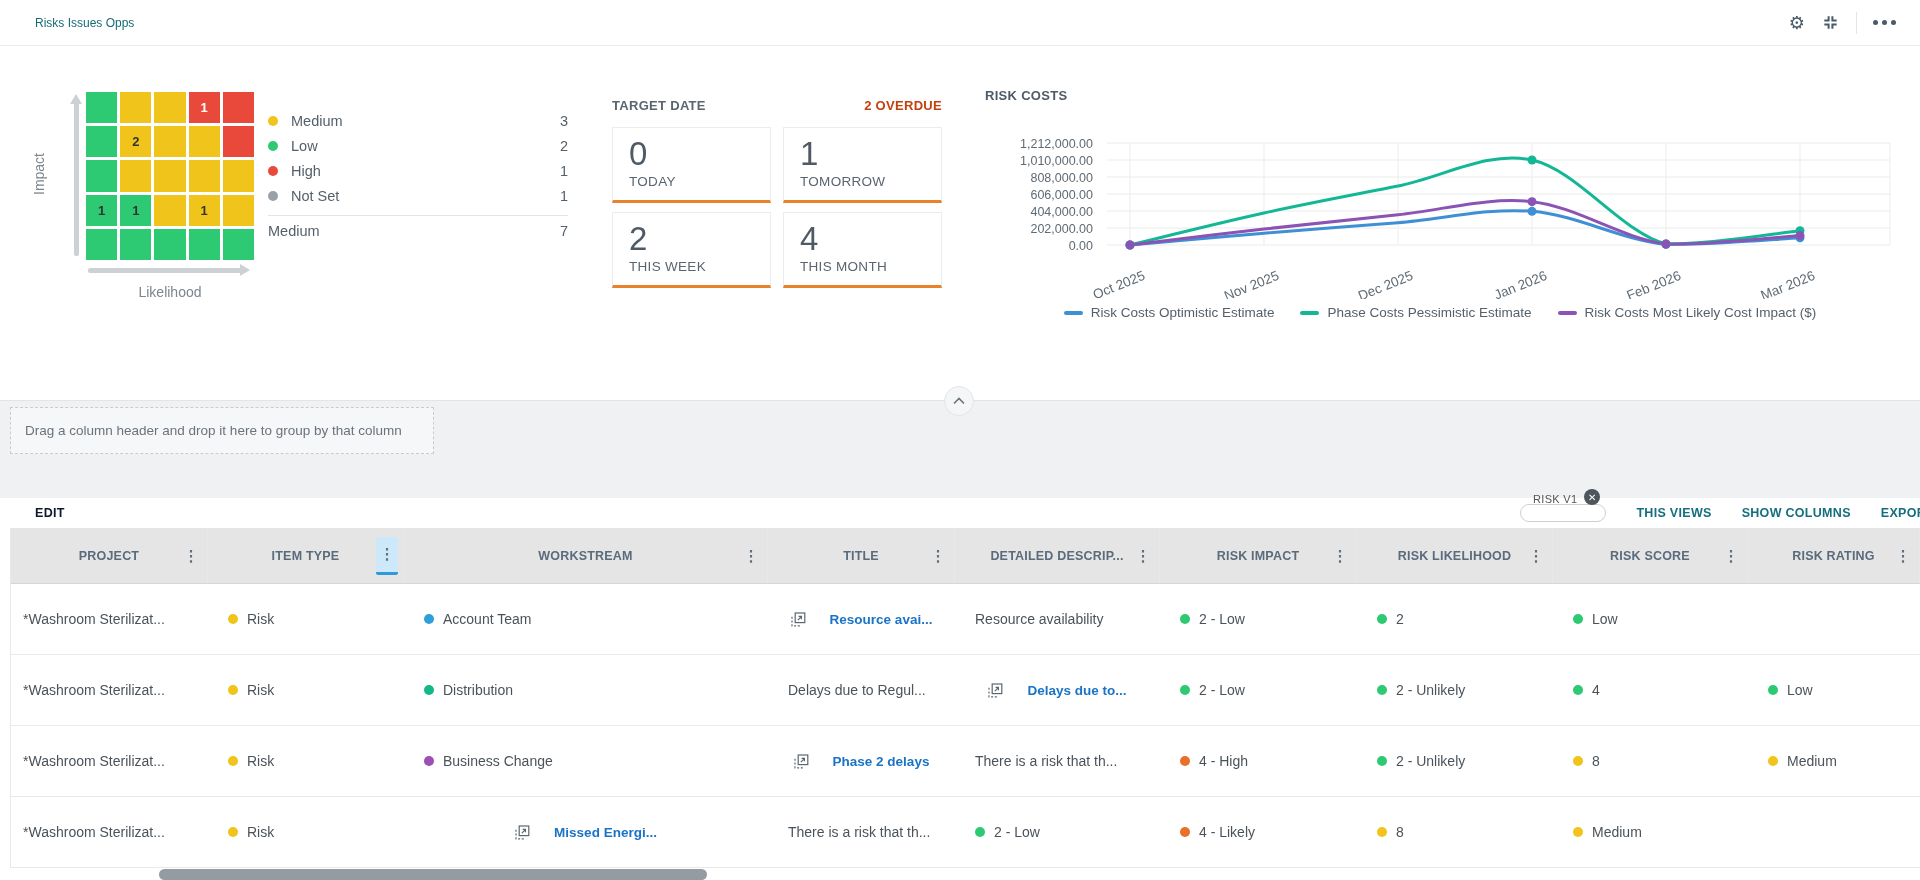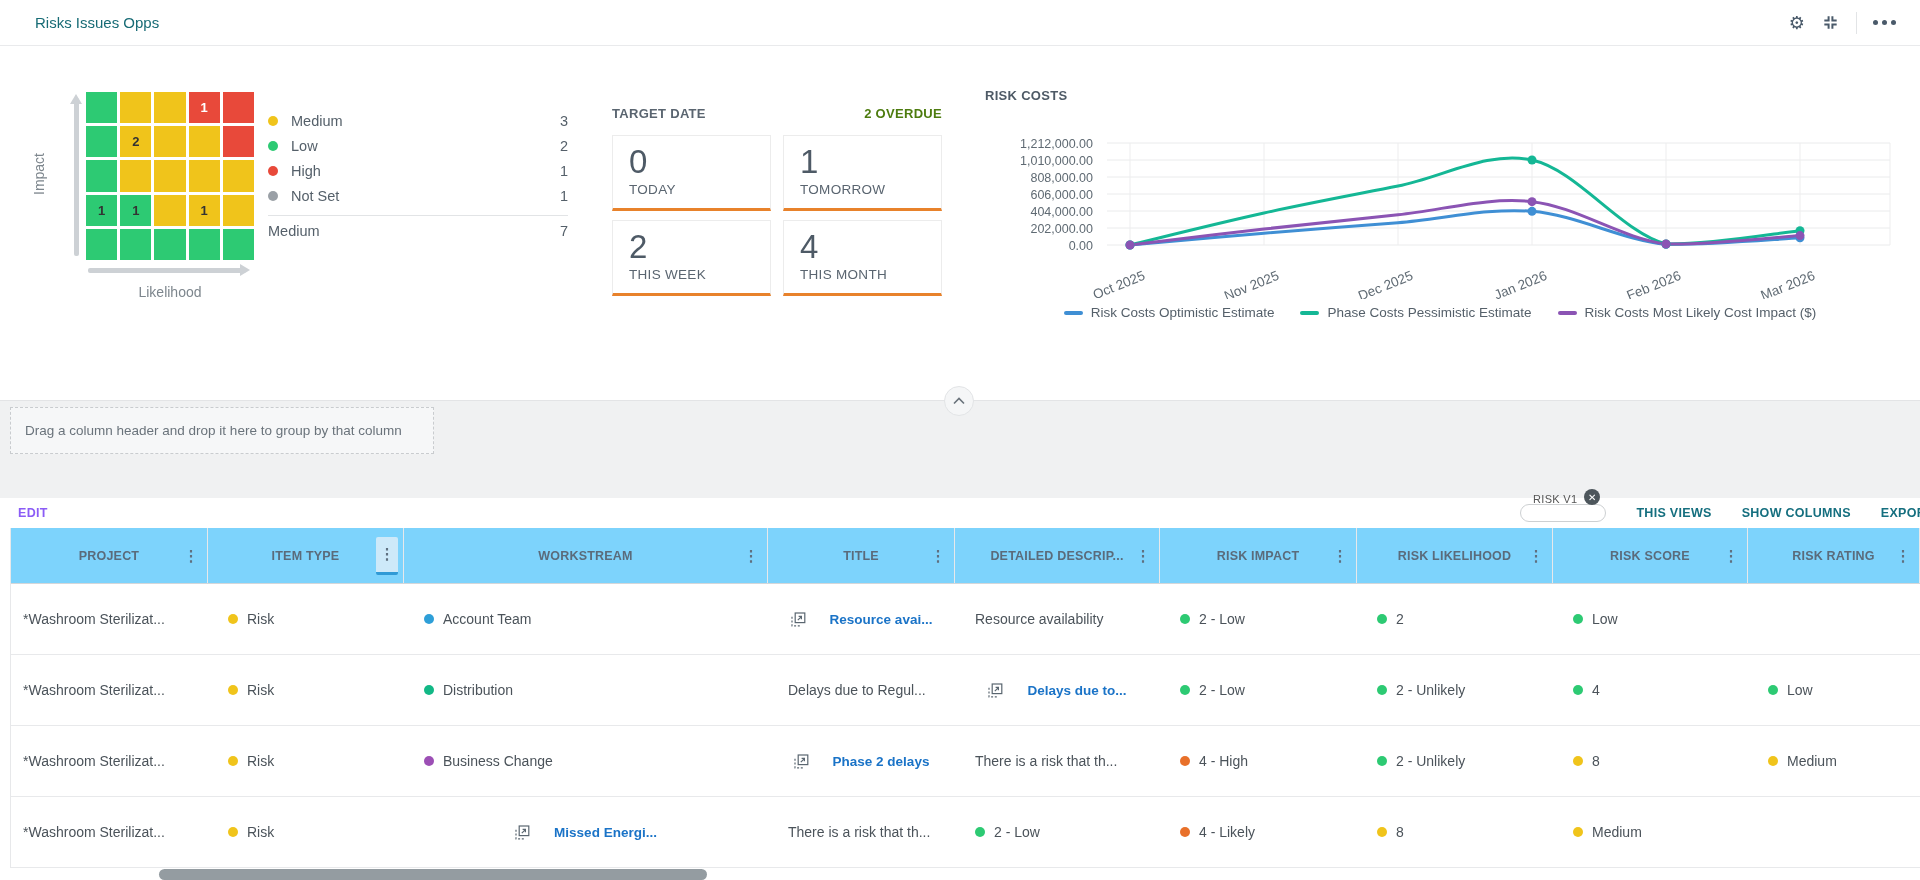--- a/index.html
+++ b/index.html
@@ -2,21 +2,21 @@
 <html><head>
 <meta charset="utf-8">
 <style>
   * { box-sizing: border-box; margin: 0; padding: 0; }
   html, body { width: 1920px; height: 880px; overflow: hidden; background: #fff;
     font-family: "Liberation Sans", sans-serif; }
 
   
   .topbar { height: 46px; border-bottom: 1px solid #e9eaec; display: flex;
     align-items: center; padding: 0 24px 0 35px; background: #fff; }
-  .tb-title { color: #176b75; font-size: 15px; }
+  .tb-title { color: #176b75; font-size: 12px; }
   .tb-icons { margin-left: auto; display: flex; align-items: center; gap: 16px; color: #4a5a6a; }
   .tb-btn { display: flex; align-items: center; justify-content: center; cursor: pointer; }
   .gear { font-size: 18px; line-height: 1; }
   .tb-divider { width: 1px; height: 22px; background: #e2e4e6; }
   .dots3 { display: flex; gap: 4px; }
   .dots3 i { width: 5px; height: 5px; border-radius: 50%; background: #4a5a6a; }
 
   
   .dash { position: relative; height: 354px; background: #fff; }
 
@@ -40,23 +40,23 @@
 
   
   .hm-legend { position: absolute; left: 268px; top: 62px; width: 300px;
     font-size: 14.5px; color: #55606a; }
   .hm-row { display: flex; align-items: center; height: 25px; }
   .hm-dot { width: 10px; height: 10px; border-radius: 50%; margin-right: 13px; flex: none; }
   .hm-val { margin-left: auto; }
   .hm-total { display: flex; border-top: 1px solid #e2e4e6; margin-top: 7px; padding-top: 6px; }
 
   
-  .target { position: absolute; left: 612px; top: 60px; width: 330px; }
+  .target { position: absolute; left: 612px; top: 52px; width: 330px; }
   .t-head { display: flex; font-size: 13px; font-weight: bold; color: #5a6570; letter-spacing: .3px; }
-  .t-overdue { margin-left: auto; color: #4d7c0f; }
+  .t-overdue { margin-left: auto; color: #c2410c; }
   .t-cards { display: grid; grid-template-columns: 1fr 1fr; gap: 9px 12px; margin-top: 14px; }
   .t-card { background: #fff; border: 1px solid #ececec; border-bottom: 3px solid #e8822b;
     height: 76px; padding: 7px 0 0 16px; cursor: pointer; }
   .t-num { font-size: 33px; color: #4e5a66; }
   .t-lbl { font-size: 13.5px; color: #5a6570; letter-spacing: .3px; margin-top: 1px; }
 
   
   .chart { position: absolute; left: 985px; top: 42px; width: 910px; }
   .c-title { font-size: 13px; font-weight: bold; color: #4e5a66; letter-spacing: .3px; }
   .c-legend { display: flex; justify-content: center; gap: 26px; margin-top: 2px;
@@ -68,36 +68,36 @@
   .band { position: relative; height: 98px; background: #f0f1f2; border-top: 1px solid #e3e4e6; }
   .collapse-btn { position: absolute; left: 944px; top: -15px; width: 30px; height: 30px;
     border-radius: 50%; background: #f5f6f7; border: 1px solid #e2e4e6; display: flex;
     align-items: center; justify-content: center; cursor: pointer; }
   .dragbox { position: absolute; left: 10px; top: 6px; width: 424px; height: 47px;
     background: #f6f7f8; border: 1px dashed #c9cccf; display: flex; align-items: center;
     padding-left: 14px; color: #6a737b; font-size: 13.5px; }
 
   
   .tbar { position: relative; height: 30px; background: #fff; display: flex; align-items: center; }
-  .tbar-edit { margin-left: 18px; color: #8b5cf6; font-weight: bold; font-size: 12.5px;
+  .tbar-edit { margin-left: 35px; color: #0f172a; font-weight: bold; font-size: 12.5px;
     letter-spacing: .3px; cursor: pointer; }
   .tbar-right { position: absolute; right: -14px; display: flex; align-items: center; gap: 30px; }
   .tbar-action { color: #156f7f; font-weight: bold; font-size: 12.5px; letter-spacing: .3px;
     white-space: nowrap; cursor: pointer; }
   .chip { display: flex; align-items: flex-end; background: #fff; border: 1px solid #cdd0d2;
     border-radius: 12px; height: 16px; padding: 0 5px 16px 12px; font-size: 11px; color: #555;
     gap: 7px; letter-spacing: .3px; cursor: pointer; }
   .chip-x { width: 16px; height: 16px; border-radius: 50%; background: #4d565c; color: #fff;
     font-size: 10px; display: flex; align-items: center; justify-content: center; cursor: pointer; }
 
   
   .grid { margin-left: 10px; border-left: 1px solid #e7e8ea; }
   .thead, .trow { display: grid;
     grid-template-columns: 197px 196px 364px 187px 205px 197px 196px 195px 1fr; }
-  .thead { height: 56px; border-bottom: 1px solid #d4d7da; background: #7dd3fc; }
+  .thead { height: 56px; border-bottom: 1px solid #d4d7da; background: #e5e5e5; }
   .th { position: relative; display: flex; align-items: center; justify-content: center;
     border-right: 1px solid #e7e8ea; font-size: 12.5px; font-weight: bold; color: #5a6b7b;
     letter-spacing: .2px; cursor: pointer; white-space: nowrap; overflow: hidden; }
   .th-menu { position: absolute; right: 5px; top: 50%; transform: translateY(-50%);
     width: 22px; height: 38px; display: flex; align-items: center; justify-content: center;
     color: #5f7080; font-size: 15px; border-radius: 2px; cursor: pointer; }
   .th-menu.active { background: #cde9f9; border-bottom: 3px solid #2f9ad6; }
   .trow { height: 71px; border-bottom: 1px solid #e8e9eb; background: #fff; cursor: pointer; }
   .td { display: flex; align-items: center; padding-left: 20px; font-size: 14px; color: #4b535a;
     overflow: hidden; white-space: nowrap; }

